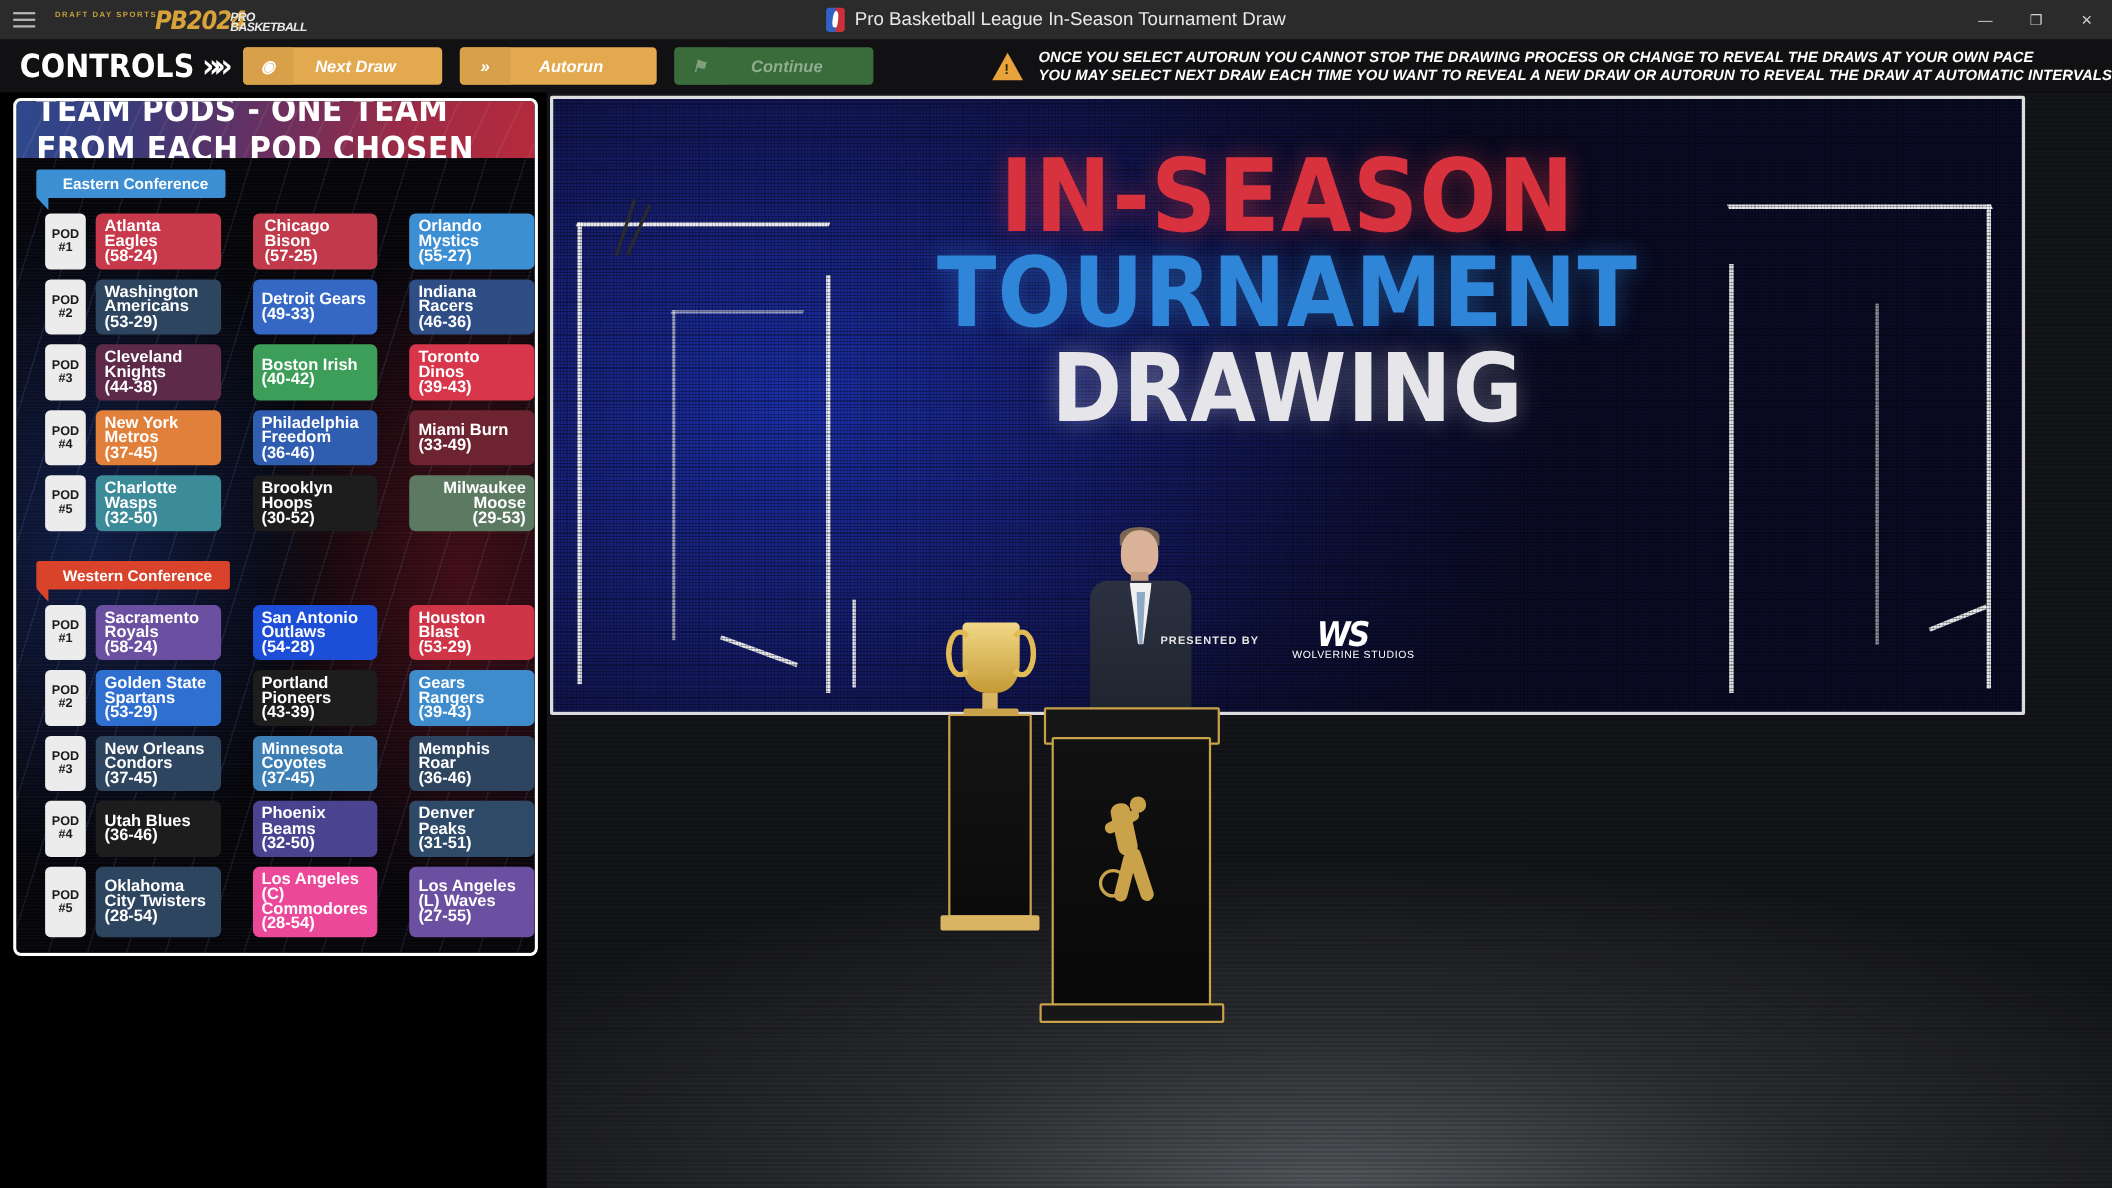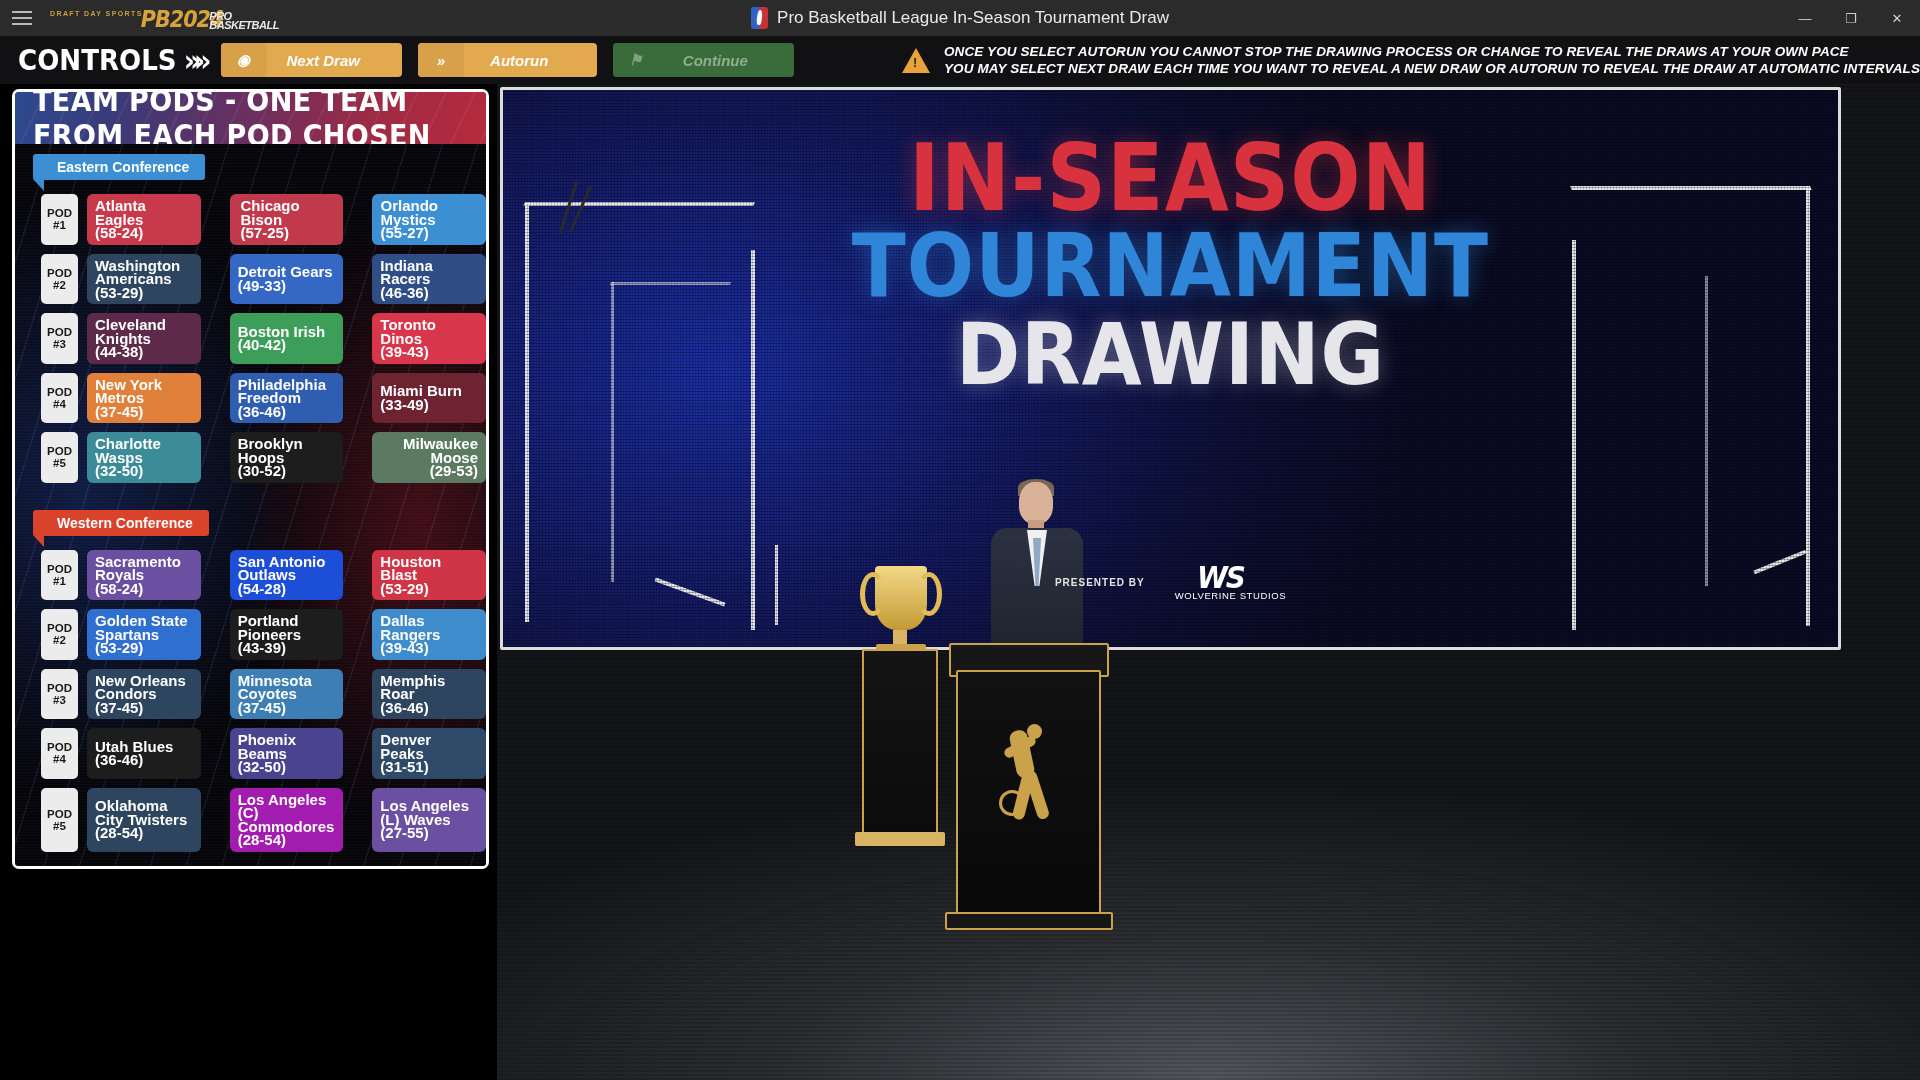--- a/index.html
+++ b/index.html
@@ -424,21 +424,21 @@
               <div>Golden State Spartans</div>
               <div class="rec">(53-29)</div>
             </div>
             <div class="spacer-gap"></div>
             <div class="team-chip" style="background: rgb(29, 29, 29);">
               <div>Portland Pioneers</div>
               <div class="rec">(43-39)</div>
             </div>
             <div class="spacer-gap"></div>
             <div class="team-chip" style="background: rgb(63, 140, 204);">
-              <div>Dallas Rangers</div>
+              <div>Gears Rangers</div>
               <div class="rec">(39-43)</div>
             </div>
           </div>
           <div class="pod-row">
             <div class="pod-tag">
               <span>POD</span>
               <span>#3</span>
             </div>
             <div class="team-chip" style="background: rgb(46, 69, 96);">
               <div>New Orleans Condors</div>
@@ -478,21 +478,21 @@
           <div class="pod-row">
             <div class="pod-tag">
               <span>POD</span>
               <span>#5</span>
             </div>
             <div class="team-chip" style="background: rgb(46, 69, 96);">
               <div>Oklahoma City Twisters</div>
               <div class="rec">(28-54)</div>
             </div>
             <div class="spacer-gap"></div>
-            <div class="team-chip" style="background: #a21caf; justify-content: center;">
+            <div class="team-chip" style="background: #ec4899; justify-content: center;">
               <div>Los Angeles (C) Commodores</div>
               <div class="rec">(28-54)</div>
             </div>
             <div class="spacer-gap"></div>
             <div class="team-chip" style="background: rgb(107, 79, 160);">
               <div>Los Angeles (L) Waves</div>
               <div class="rec">(27-55)</div>
             </div>
           </div>
         </div>

